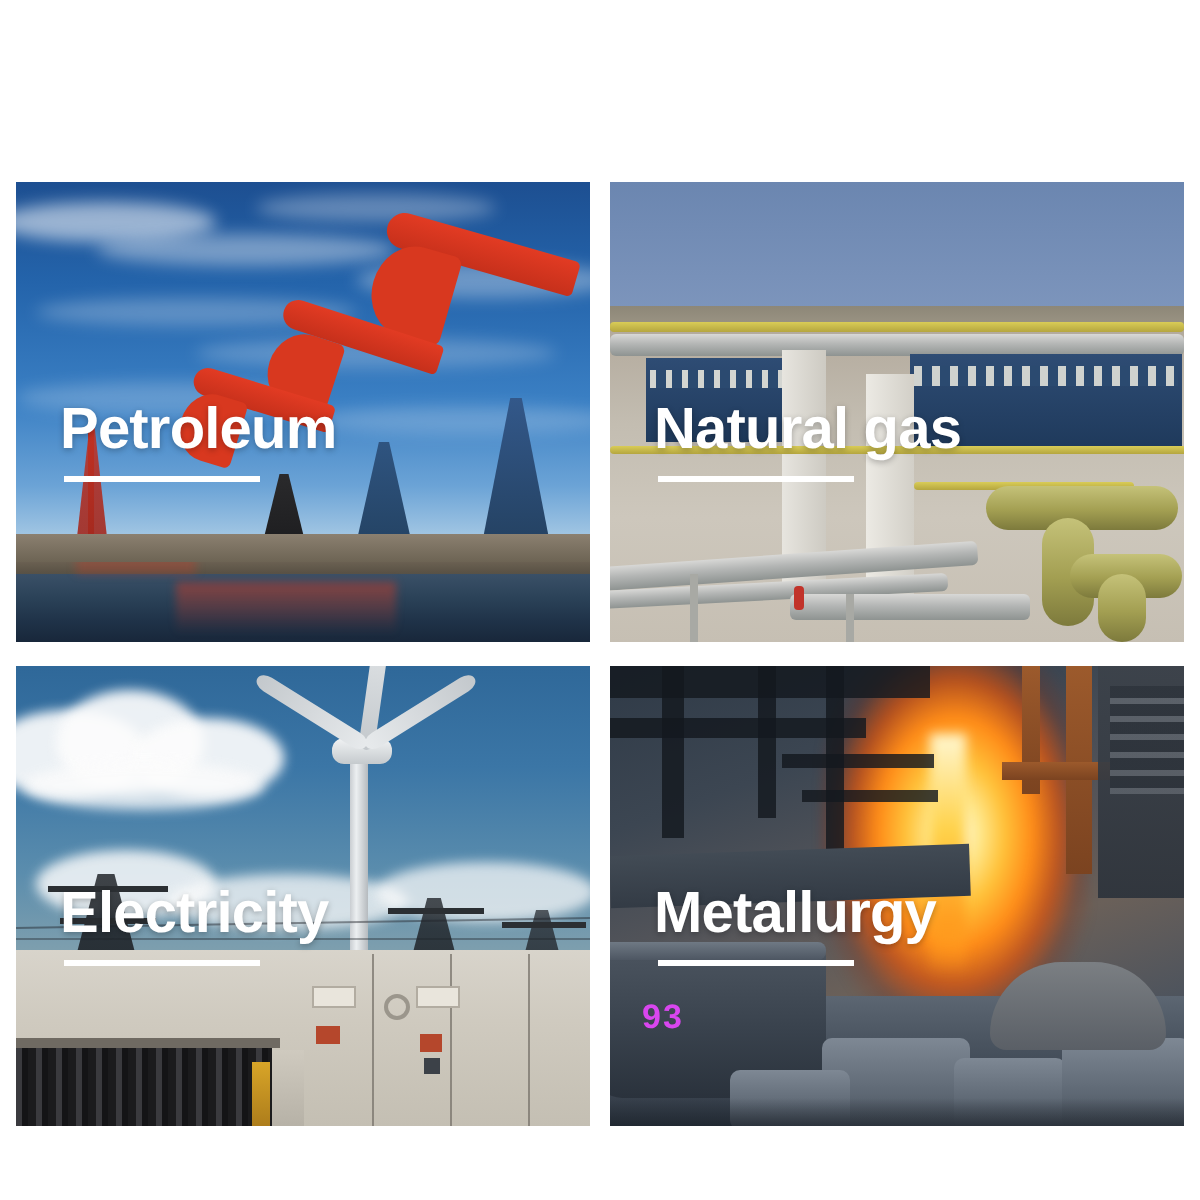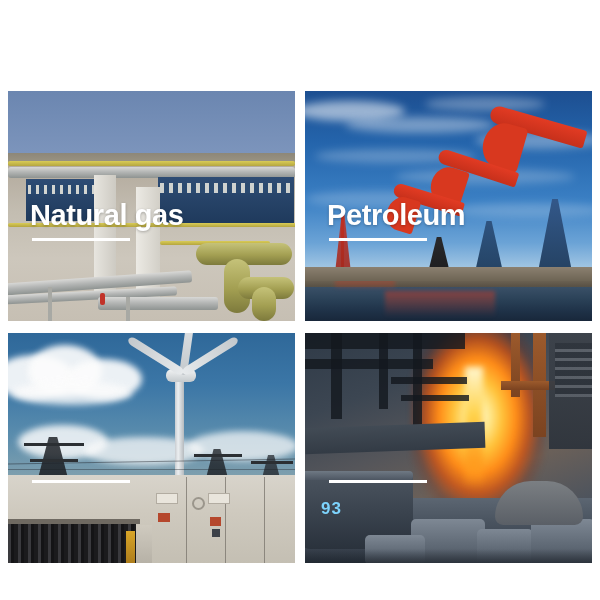--- a/index.html
+++ b/index.html
@@ -221,21 +221,21 @@
       #fffdf2 0%, #ffe98f 16%, #ffc23a 33%, #ff8c18 52%, rgba(224,84,12,0.72) 70%, rgba(150,45,10,0.25) 86%, rgba(60,30,20,0) 100%);
     filter: blur(2px);
   }
   .met-dark-struct { background: rgba(20,24,30,0.82); }
   .met-rust { background: linear-gradient(180deg,#9c5a2c 0%, #7b4320 100%); }
   .met-ladle {
     background: linear-gradient(180deg,#4c5560 0%, #39424d 55%, #2a323c 100%);
     border-radius: 6px 6px 14px 14px;
   }
   .met-ladle-num {
-    color: #7dd3fc;
+    color: #d946ef;
     font-size: 17px;
     font-weight: bold;
     font-family: "Liberation Sans", sans-serif;
     letter-spacing: 1px;
   }
   .met-floor {
     left: 0; right: 0; top: 165px; bottom: 0;
     background: linear-gradient(180deg,#5c6672 0%, #4a5460 35%, #3b4450 70%, #313a45 100%);
   }
   .met-part {
@@ -243,20 +243,58 @@
     border-radius: 5px;
   }
 </style>
 </head>
 <body>
 
 <div class="page">
 
 
   <div class="grid">
+
+    <div class="card">
+      <div class="card-photo">
+        <div class="layer pet-sky"></div>
+
+        <div class="layer pet-cloud" style="left:-10px; top:10px; width:110px; height:20px;"></div>
+        <div class="layer pet-cloud" style="left:40px; top:26px; width:150px; height:16px; opacity:.7;"></div>
+        <div class="layer pet-cloud" style="left:120px; top:6px; width:120px; height:14px; opacity:.55;"></div>
+        <div class="layer pet-cloud" style="left:170px; top:40px; width:130px; height:18px; opacity:.6;"></div>
+        <div class="layer pet-cloud" style="left:10px; top:58px; width:160px; height:14px; opacity:.45;"></div>
+        <div class="layer pet-cloud" style="left:90px; top:78px; width:180px; height:15px; opacity:.4;"></div>
+        <div class="layer pet-cloud" style="left:0px; top:100px; width:150px; height:16px; opacity:.38;"></div>
+        <div class="layer pet-cloud" style="left:150px; top:112px; width:150px; height:14px; opacity:.35;"></div>
+
+        <div class="layer pet-tower" style="left:36px; top:120px; width:3px; height:62px; background:#b43224;"></div>
+        <div class="layer" style="left:30px; top:118px; width:16px; height:64px; background:linear-gradient(180deg,rgba(200,50,35,.85),rgba(160,40,30,.9)); clip-path:polygon(45% 0,55% 0,100% 100%,0 100%);"></div>
+
+        <div class="layer pet-tower" style="left:232px; top:108px; width:36px; height:78px; background:linear-gradient(180deg,#33588a,#23405f); clip-path:polygon(42% 0,58% 0,100% 100%,0 100%);"></div>
+        <div class="layer pet-pump-arm" style="left:182px; top:40px; width:98px; height:18px; transform:rotate(16deg); transform-origin:100% 50%; border-radius:10px 3px 3px 10px;"></div>
+        <div class="layer" style="left:178px; top:32px; width:40px; height:46px; background:#d8381f; border-radius:50% 10% 10% 50%; transform:rotate(16deg);"></div>
+
+        <div class="layer pet-tower" style="left:168px; top:130px; width:32px; height:60px; background:linear-gradient(180deg,#2f5480,#22405f); clip-path:polygon(42% 0,58% 0,100% 100%,0 100%);"></div>
+        <div class="layer pet-pump-arm" style="left:130px; top:82px; width:82px; height:15px; transform:rotate(18deg); transform-origin:100% 50%; border-radius:9px 3px 3px 9px;"></div>
+        <div class="layer" style="left:126px; top:76px; width:34px; height:38px; background:#d8381f; border-radius:50% 10% 10% 50%; transform:rotate(18deg);"></div>
+
+        <div class="layer" style="left:120px; top:146px; width:28px; height:48px; background:linear-gradient(180deg,#2a2a2c,#19191b); clip-path:polygon(42% 0,58% 0,100% 100%,0 100%);"></div>
+        <div class="layer pet-pump-arm" style="left:86px; top:112px; width:72px; height:14px; transform:rotate(17deg); transform-origin:100% 50%; border-radius:8px 3px 3px 8px;"></div>
+        <div class="layer" style="left:82px; top:106px; width:30px; height:34px; background:#d8381f; border-radius:50% 10% 10% 50%; transform:rotate(17deg);"></div>
+
+        <div class="layer pet-ground"></div>
+        <div class="layer" style="left:0; right:0; top:196px; bottom:0; background:linear-gradient(180deg,#3a5067 0%, #2b4258 35%, #1f3248 70%, #18273a 100%);"></div>
+        <div class="layer" style="left:80px; top:200px; width:110px; height:26px; background:linear-gradient(180deg,rgba(200,60,40,.55),rgba(180,50,35,0)); filter:blur(2px);"></div>
+        <div class="layer" style="left:30px; top:182px; width:60px; height:14px; background:rgba(190,60,40,.35); filter:blur(2px);"></div>
+        <div class="layer" style="left:0; right:0; top:176px; height:14px; background:linear-gradient(180deg,#8b8070,#6d6454);"></div>
+      </div>
+      <div class="card-label">Petroleum</div>
+      <div class="card-rule"></div>
+    </div>
 
     <div class="card">
       <div class="card-photo">
         <div class="layer gas-sky"></div>
         <div class="layer" style="left:0;right:0;top:62px;height:18px;background:linear-gradient(180deg,#8d8778 0%, #a79f8d 100%);"></div>
         <div class="layer gas-deck"></div>
 
         <div class="layer gas-pipe" style="left:0; top:76px; right:0; height:11px;"></div>
         <div class="layer gas-yellow" style="left:0; top:70px; right:0; height:5px;"></div>
         <div class="layer gas-blue-block" style="left:18px; top:88px; width:82px; height:42px;"></div>
@@ -281,58 +319,20 @@
         <div class="layer" style="left:40px; top:196px; width:4px; height:34px; background:#a8a9a4;"></div>
         <div class="layer" style="left:118px; top:206px; width:4px; height:24px; background:#a8a9a4;"></div>
         <div class="layer" style="left:92px; top:202px; width:5px; height:12px; background:#c1332a; border-radius:2px;"></div>
       </div>
       <div class="card-label">Natural gas</div>
       <div class="card-rule"></div>
     </div>
 
     <div class="card">
       <div class="card-photo">
-        <div class="layer pet-sky"></div>
-
-        <div class="layer pet-cloud" style="left:-10px; top:10px; width:110px; height:20px;"></div>
-        <div class="layer pet-cloud" style="left:40px; top:26px; width:150px; height:16px; opacity:.7;"></div>
-        <div class="layer pet-cloud" style="left:120px; top:6px; width:120px; height:14px; opacity:.55;"></div>
-        <div class="layer pet-cloud" style="left:170px; top:40px; width:130px; height:18px; opacity:.6;"></div>
-        <div class="layer pet-cloud" style="left:10px; top:58px; width:160px; height:14px; opacity:.45;"></div>
-        <div class="layer pet-cloud" style="left:90px; top:78px; width:180px; height:15px; opacity:.4;"></div>
-        <div class="layer pet-cloud" style="left:0px; top:100px; width:150px; height:16px; opacity:.38;"></div>
-        <div class="layer pet-cloud" style="left:150px; top:112px; width:150px; height:14px; opacity:.35;"></div>
-
-        <div class="layer pet-tower" style="left:36px; top:120px; width:3px; height:62px; background:#b43224;"></div>
-        <div class="layer" style="left:30px; top:118px; width:16px; height:64px; background:linear-gradient(180deg,rgba(200,50,35,.85),rgba(160,40,30,.9)); clip-path:polygon(45% 0,55% 0,100% 100%,0 100%);"></div>
-
-        <div class="layer pet-tower" style="left:232px; top:108px; width:36px; height:78px; background:linear-gradient(180deg,#33588a,#23405f); clip-path:polygon(42% 0,58% 0,100% 100%,0 100%);"></div>
-        <div class="layer pet-pump-arm" style="left:182px; top:40px; width:98px; height:18px; transform:rotate(16deg); transform-origin:100% 50%; border-radius:10px 3px 3px 10px;"></div>
-        <div class="layer" style="left:178px; top:32px; width:40px; height:46px; background:#d8381f; border-radius:50% 10% 10% 50%; transform:rotate(16deg);"></div>
-
-        <div class="layer pet-tower" style="left:168px; top:130px; width:32px; height:60px; background:linear-gradient(180deg,#2f5480,#22405f); clip-path:polygon(42% 0,58% 0,100% 100%,0 100%);"></div>
-        <div class="layer pet-pump-arm" style="left:130px; top:82px; width:82px; height:15px; transform:rotate(18deg); transform-origin:100% 50%; border-radius:9px 3px 3px 9px;"></div>
-        <div class="layer" style="left:126px; top:76px; width:34px; height:38px; background:#d8381f; border-radius:50% 10% 10% 50%; transform:rotate(18deg);"></div>
-
-        <div class="layer" style="left:120px; top:146px; width:28px; height:48px; background:linear-gradient(180deg,#2a2a2c,#19191b); clip-path:polygon(42% 0,58% 0,100% 100%,0 100%);"></div>
-        <div class="layer pet-pump-arm" style="left:86px; top:112px; width:72px; height:14px; transform:rotate(17deg); transform-origin:100% 50%; border-radius:8px 3px 3px 8px;"></div>
-        <div class="layer" style="left:82px; top:106px; width:30px; height:34px; background:#d8381f; border-radius:50% 10% 10% 50%; transform:rotate(17deg);"></div>
-
-        <div class="layer pet-ground"></div>
-        <div class="layer" style="left:0; right:0; top:196px; bottom:0; background:linear-gradient(180deg,#3a5067 0%, #2b4258 35%, #1f3248 70%, #18273a 100%);"></div>
-        <div class="layer" style="left:80px; top:200px; width:110px; height:26px; background:linear-gradient(180deg,rgba(200,60,40,.55),rgba(180,50,35,0)); filter:blur(2px);"></div>
-        <div class="layer" style="left:30px; top:182px; width:60px; height:14px; background:rgba(190,60,40,.35); filter:blur(2px);"></div>
-        <div class="layer" style="left:0; right:0; top:176px; height:14px; background:linear-gradient(180deg,#8b8070,#6d6454);"></div>
-      </div>
-      <div class="card-label">Petroleum</div>
-      <div class="card-rule"></div>
-    </div>
-
-    <div class="card">
-      <div class="card-photo">
         <div class="layer ele-sky"></div>
 
         <div class="layer ele-cloud" style="left:-14px; top:22px; width:80px; height:44px;"></div>
         <div class="layer ele-cloud" style="left:20px; top:12px; width:74px; height:52px;"></div>
         <div class="layer ele-cloud" style="left:58px; top:26px; width:76px; height:40px;"></div>
         <div class="layer ele-cloud" style="left:4px; top:48px; width:120px; height:24px; opacity:.85;"></div>
 
         <div class="layer ele-cloud" style="left:10px; top:92px; width:90px; height:34px; opacity:.9;"></div>
         <div class="layer ele-cloud" style="left:76px; top:104px; width:120px; height:28px; opacity:.8;"></div>
         <div class="layer ele-cloud" style="left:180px; top:98px; width:110px; height:30px; opacity:.78;"></div>
@@ -363,20 +363,21 @@
         <div class="layer" style="left:184px; top:164px; width:13px; height:13px; border:2px solid #9b968c; border-radius:50%;"></div>
         <div class="layer" style="left:150px; top:180px; width:12px; height:9px; background:#b5472c;"></div>
         <div class="layer" style="left:202px; top:184px; width:11px; height:9px; background:#b5472c;"></div>
         <div class="layer" style="left:204px; top:196px; width:8px; height:8px; background:#3c4148;"></div>
 
         <div class="layer ele-dark-rack" style="left:-4px; top:190px; width:132px; height:44px;"></div>
         <div class="layer" style="left:-4px; top:186px; width:136px; height:5px; background:#6f6a62;"></div>
         <div class="layer" style="left:118px; top:198px; width:9px; height:36px; background:linear-gradient(180deg,#d8a528,#a8781a);"></div>
         <div class="layer" style="left:128px; top:192px; width:16px; height:42px; background:linear-gradient(180deg,#cfcabf,#b4afa4);"></div>
       </div>
+      <div class="card-label">Electricity</div>
       <div class="card-rule"></div>
     </div>
 
     <div class="card">
       <div class="card-photo">
         <div class="layer met-base"></div>
 
         <div class="layer met-glow"></div>
         <div class="layer" style="left:160px; top:34px; width:18px; height:120px; background:linear-gradient(180deg,#fff6d0,#ffd24a 40%,#ff9b1e 80%,rgba(255,140,20,0)); filter:blur(3px);"></div>
 
@@ -403,17 +404,18 @@
         <div class="layer met-ladle-num" style="left:16px; top:166px;">93</div>
 
         <div class="layer met-part" style="left:106px; top:186px; width:74px; height:46px;"></div>
         <div class="layer met-part" style="left:60px; top:202px; width:60px; height:30px;"></div>
         <div class="layer met-part" style="left:172px; top:196px; width:56px; height:36px;"></div>
         <div class="layer met-part" style="left:226px; top:186px; width:64px; height:46px;"></div>
         <div class="layer" style="left:0; right:0; top:216px; bottom:0; background:linear-gradient(180deg,rgba(20,26,34,0),rgba(20,26,34,.55));"></div>
 
         <div class="layer" style="left:190px; top:148px; width:88px; height:44px; background:linear-gradient(180deg,#7b7f83,#5a5f66); border-radius:44px 44px 10px 10px;"></div>
       </div>
+      <div class="card-label">Metallurgy</div>
       <div class="card-rule"></div>
     </div>
 
   </div>
 </div>
 
 </body></html>

